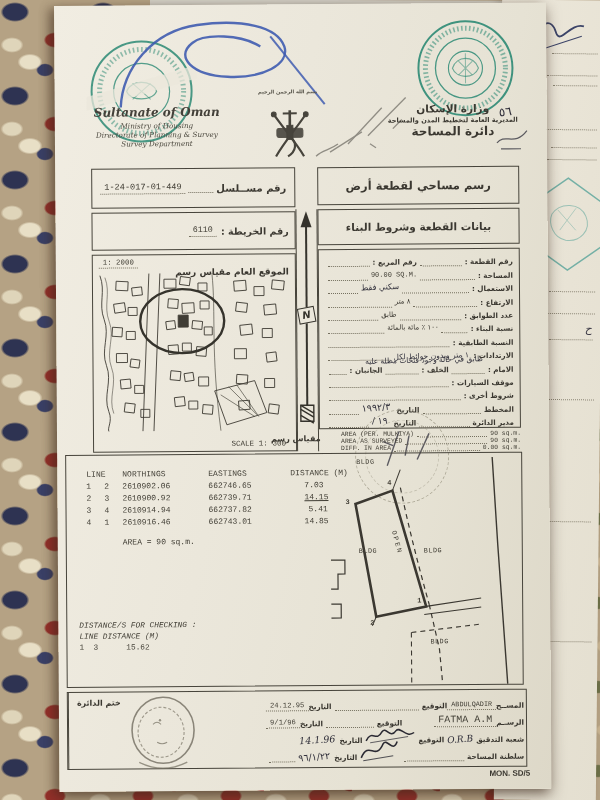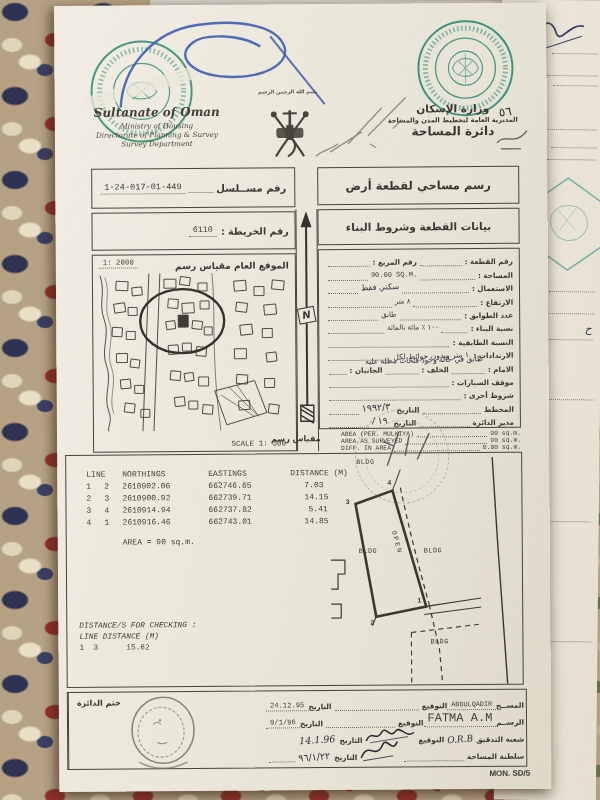--- a/index.html
+++ b/index.html
@@ -156,21 +156,21 @@
       <span class="mono overdots" style="font-size:8.4px;direction:ltr;margin:0 4px;">6110</span>
     </div>
   </div>
 
   <div class="bx" style="left:262px;top:205px;width:202px;height:36px;display:flex;align-items:center;justify-content:center;">
     <span class="ar" style="font-size:10.5px;">بيانات القطعة وشروط البناء</span>
   </div>
 
   <div class="bx" style="left:36px;top:249px;width:204px;height:198px;">
     <span class="mono overdots abs" style="left:6px;top:3px;font-size:7.4px;">1: 2000</span>
-    <span class="ar abs" style="right:6px;top:6px;font-size:9px;">الموقع العام مقياس رسم</span>
+    <span class="ar abs" style="right:6px;top:12px;font-size:9px;">الموقع العام مقياس رسم</span>
     <svg class="abs" style="left:1px;top:18px" width="200" height="158" viewBox="0 0 200 158">
       <g stroke="#403d35" stroke-width=".9" fill="none">
         <path d="M6,2 C12,18 4,30 10,46 C16,62 6,76 12,92 C18,108 8,122 14,138 C18,148 12,154 14,158"></path>
         <path d="M11,4 C17,20 9,32 15,48 C21,64 11,78 17,94 C23,110 13,124 19,140" opacity=".6"></path>
         <path d="M55,0 L48,158"></path>
           <path d="M66,0 L59,158"></path>
         <path d="M118,0 C122,40 116,80 126,158" opacity=".7"></path>
         <rect x="22" y="8" width="12" height="9" transform="rotate(3 28 12)"></rect>
           <rect x="38" y="14" width="10" height="8" transform="rotate(-6 43 18)"></rect>
         <rect x="70" y="6" width="12" height="9"></rect>
@@ -354,21 +354,21 @@
       <span class="mono">DISTANCE (M)</span>
       <span class="mono">1</span>
         <span class="mono">2</span>
         <span class="mono">2610902.06</span>
         <span class="mono">662746.65</span>
         <span class="mono" style="padding-left:14px;">7.03</span>
       <span class="mono">2</span>
         <span class="mono">3</span>
         <span class="mono">2610900.92</span>
         <span class="mono">662739.71</span>
-        <span class="mono" style="padding-left:14px;">14.15</span>
+        <span class="mono" style="padding-left:14px;text-decoration:underline;">14.15</span>
       <span class="mono">3</span>
         <span class="mono">4</span>
         <span class="mono">2610914.94</span>
         <span class="mono">662737.82</span>
         <span class="mono" style="padding-left:18px;">5.41</span>
       <span class="mono">4</span>
         <span class="mono">1</span>
         <span class="mono">2610916.46</span>
         <span class="mono">662743.01</span>
         <span class="mono" style="padding-left:14px;">14.85</span>
@@ -424,21 +424,21 @@
       <div class="srow">
         <span class="ar lbl">المســح</span>
         <span class="mono overdots" style="font-size:6.8px;direction:ltr;">ABDULQADIR</span>
         <span class="ar lbl">التوقيع</span>
         <span class="dots"></span>
         <span class="ar lbl">التاريخ</span>
         <span class="mono overdots" style="font-size:7.2px;direction:ltr;">24.12.95</span>
       </div>
       <div class="srow">
         <span class="ar lbl">الرســم</span>
-        <span class="mono overdots" style="font-size:12px;direction:ltr;">FATMA A.M</span>
+        <span class="mono overdots" style="font-size:10px;direction:ltr;margin-left:32px;">FATMA A.M</span>
         <span class="ar lbl">التوقيع</span>
         <span class="dots"></span>
         <span class="ar lbl">التاريخ</span>
         <span class="mono overdots" style="font-size:7.2px;direction:ltr;">9/1/96</span>
       </div>
       <div class="srow">
         <span class="ar lbl">شعبة التدقيق</span>
         <span class="hw" style="font-size:9px;direction:ltr;transform:rotate(-4deg);margin:0 3px;">O.R.B</span>
         <span class="ar lbl">التوقيع</span>
         <svg width="52" height="18" viewBox="0 0 52 18" style="margin:0 2px;">

